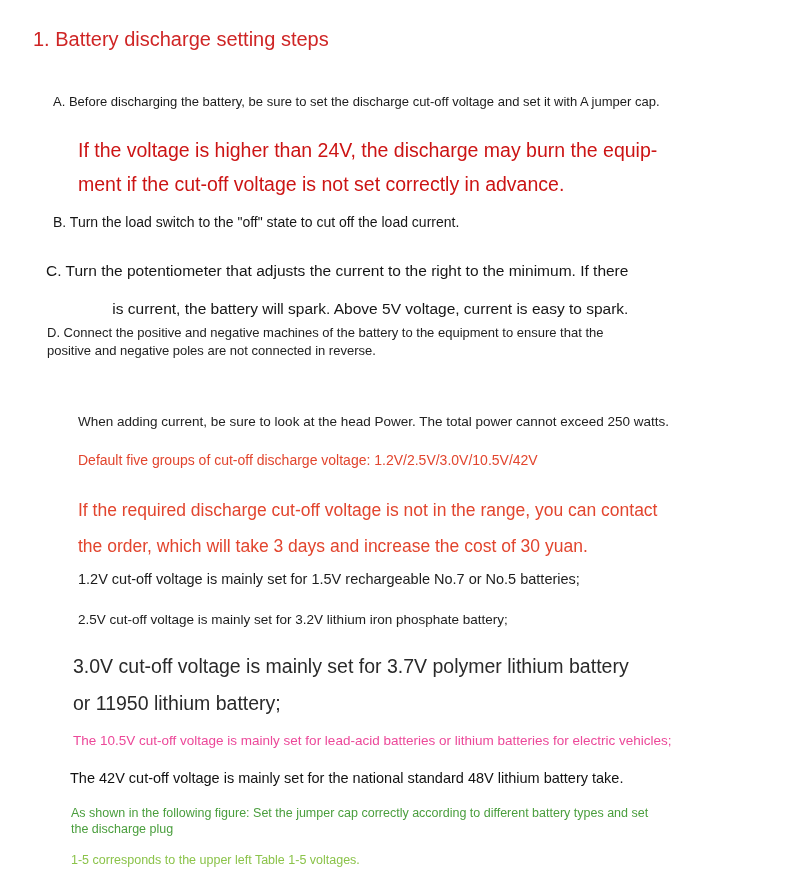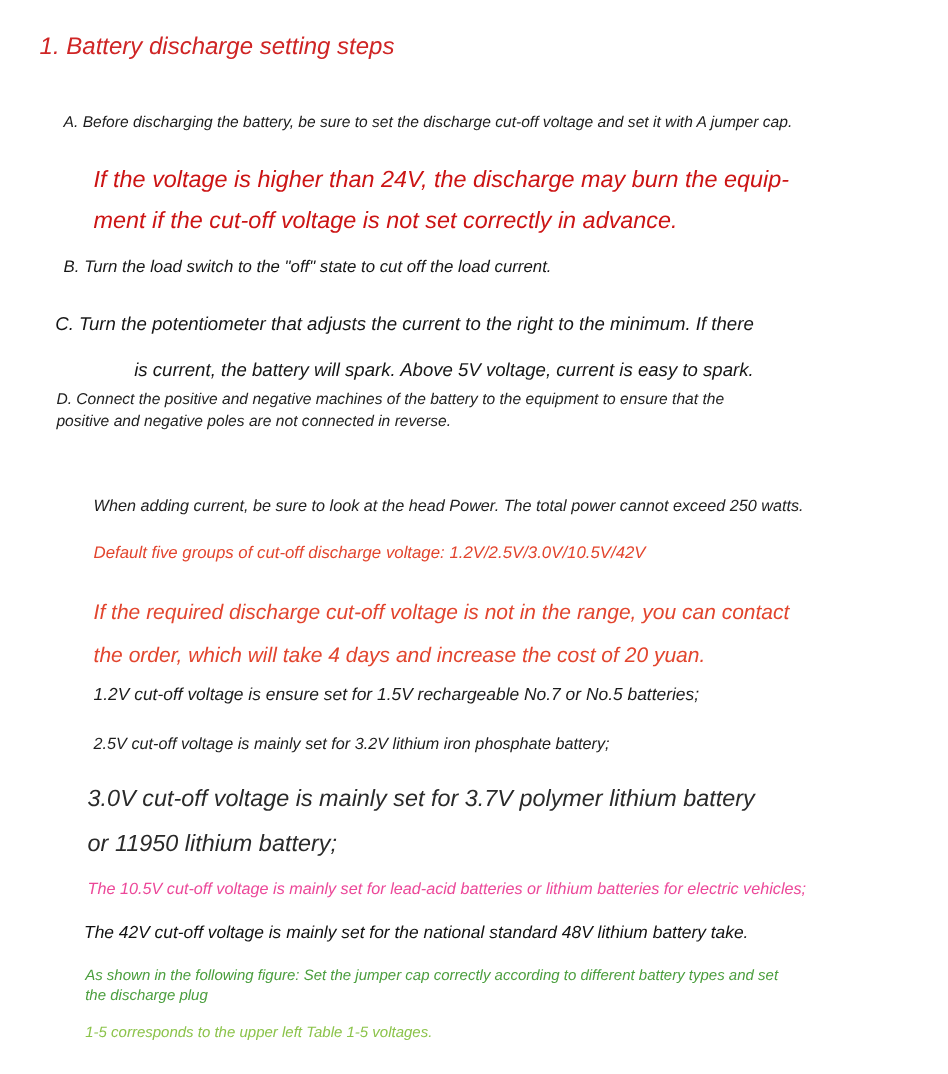--- a/index.html
+++ b/index.html
@@ -7,21 +7,20 @@
   body {
     font-family: "Liberation Sans", "DejaVu Sans", sans-serif;
     color: #1c1c1c;
   }
   .page {
     position: relative;
     width: 790px;
     height: 895px;
     background: #ffffff;
     overflow: hidden;
-    font-style: italic;
   }
   .page p, .page h1 {
     position: absolute;
     margin: 0;
     white-space: pre-line;
     font-weight: normal;
   }
   .title        { left: 33px;  top: 28px;  font-size: 20px;  color: #cf2525; }
   .step-a       { left: 53px;  top: 94px;  font-size: 13px;  color: #1c1c1c; }
   .warning      { left: 78px;  top: 133px; font-size: 19.5px; line-height: 34px; color: #cc1414; }
@@ -59,23 +58,23 @@
 
   <p class="step-d">D. Connect the positive and negative machines of the battery to the equipment to ensure that the
 positive and negative poles are not connected in reverse.</p>
 
 
   <p class="power-note">When adding current, be sure to look at the head Power. The total power cannot exceed 250 watts.</p>
 
   <p class="default-v">Default five groups of cut-off discharge voltage: 1.2V/2.5V/3.0V/10.5V/42V</p>
 
   <p class="custom-note">If the required discharge cut-off voltage is not in the range, you can contact
-the order, which will take 4 days and increase the cost of 20 yuan.</p>
+the order, which will take 3 days and increase the cost of 30 yuan.</p>
 
-  <p class="v12">1.2V cut-off voltage is ensure set for 1.5V rechargeable No.7 or No.5 batteries;</p>
+  <p class="v12">1.2V cut-off voltage is mainly set for 1.5V rechargeable No.7 or No.5 batteries;</p>
 
   <p class="v25">2.5V cut-off voltage is mainly set for 3.2V lithium iron phosphate battery;</p>
 
   <p class="v30">3.0V cut-off voltage is mainly set for 3.7V polymer lithium battery
 or 11950 lithium battery;</p>
 
   <p class="v105">The 10.5V cut-off voltage is mainly set for lead-acid batteries or lithium batteries for electric vehicles;</p>
 
   <p class="v42">The 42V cut-off voltage is mainly set for the national standard 48V lithium battery take.</p>
 

